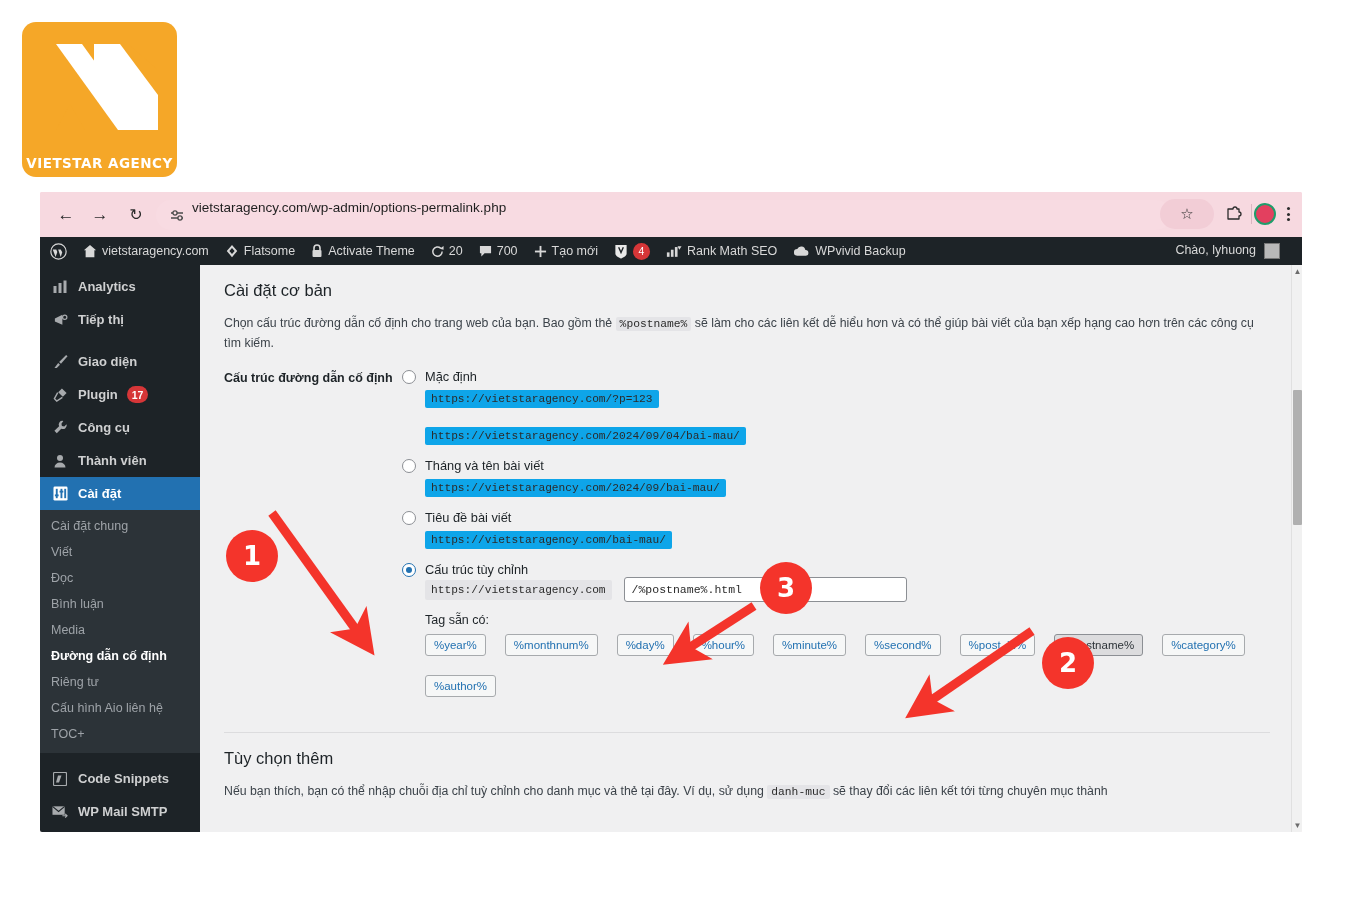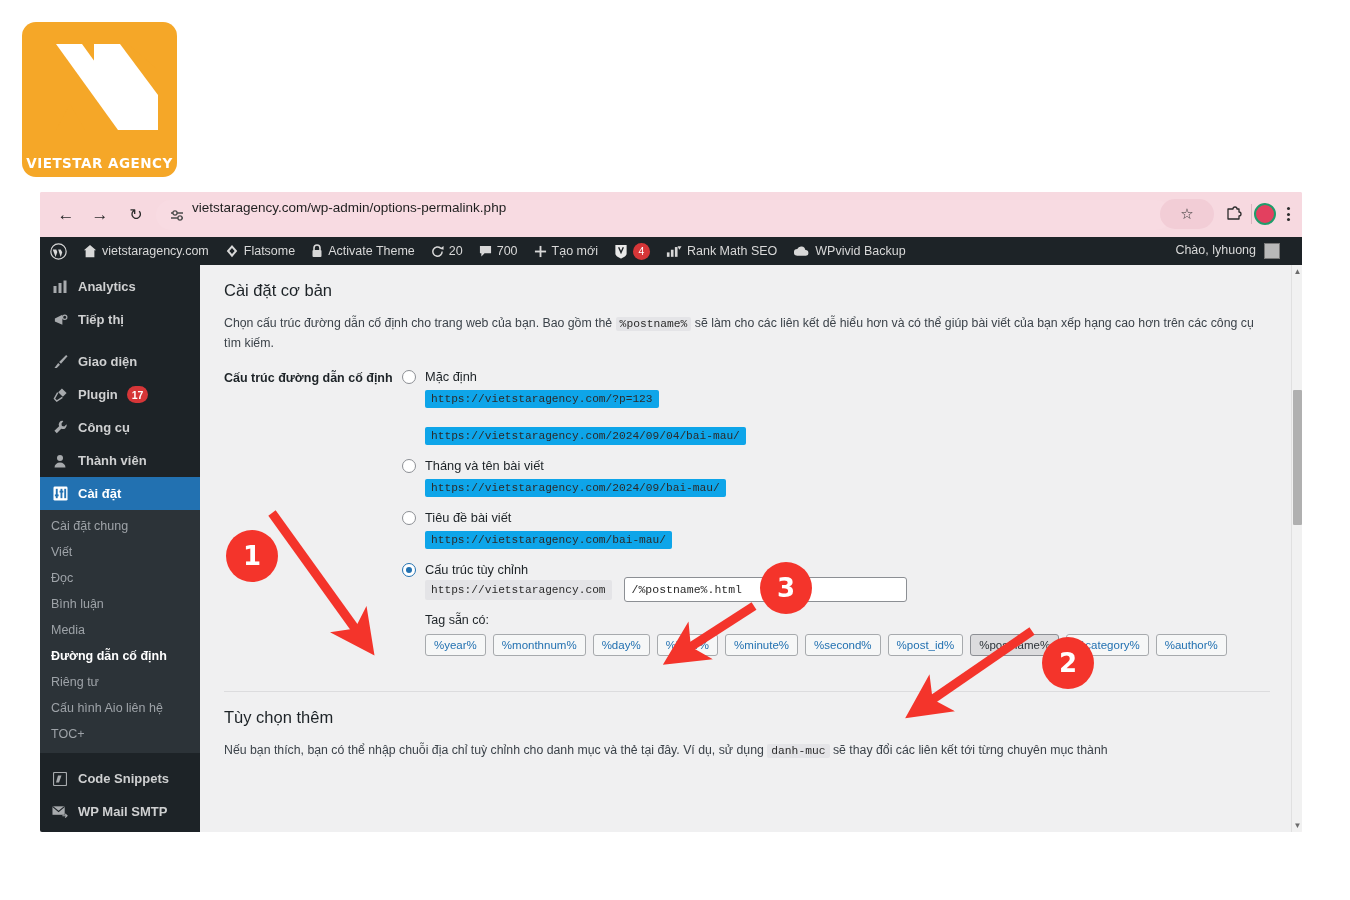--- a/index.html
+++ b/index.html
@@ -205,21 +205,21 @@
     padding: 4px 6px; border-radius:2px;
   }
   #custom-input {
     width: 283px; height: 25px;
     border: 1px solid #8c8f94; border-radius: 3px;
     background:#fff; color:#2b2b2b;
     font-family:"Liberation Mono", monospace; font-size: 11.5px;
     padding: 0 7px; outline:none;
   }
   .tags-label { margin-left: 23px; margin-top: 11px; font-size: 12.5px; color:#1d2327; }
-  .tag-list { margin-left: 23px; margin-top: 7px; display:flex; gap:7px; flex-wrap:wrap; }
+  .tag-list { margin-left: 23px; margin-top: 7px; display:flex; gap:19px; flex-wrap:wrap; }
   .tag-btn {
     border:1px solid #a7aaad; border-radius:3px;
     background:#f6f7f7; color:#2271b1;
     font-size: 11.5px; padding: 4px 8px; cursor:pointer;
     font-family:"Liberation Sans", sans-serif;
   }
   .tag-btn.selected { background:#dcdcde; color:#2c3338; border-color:#8c8f94; }
 
   hr.sep { border:0; border-top:1px solid #dcdcde; margin: 22px 0 16px 0; }
 

